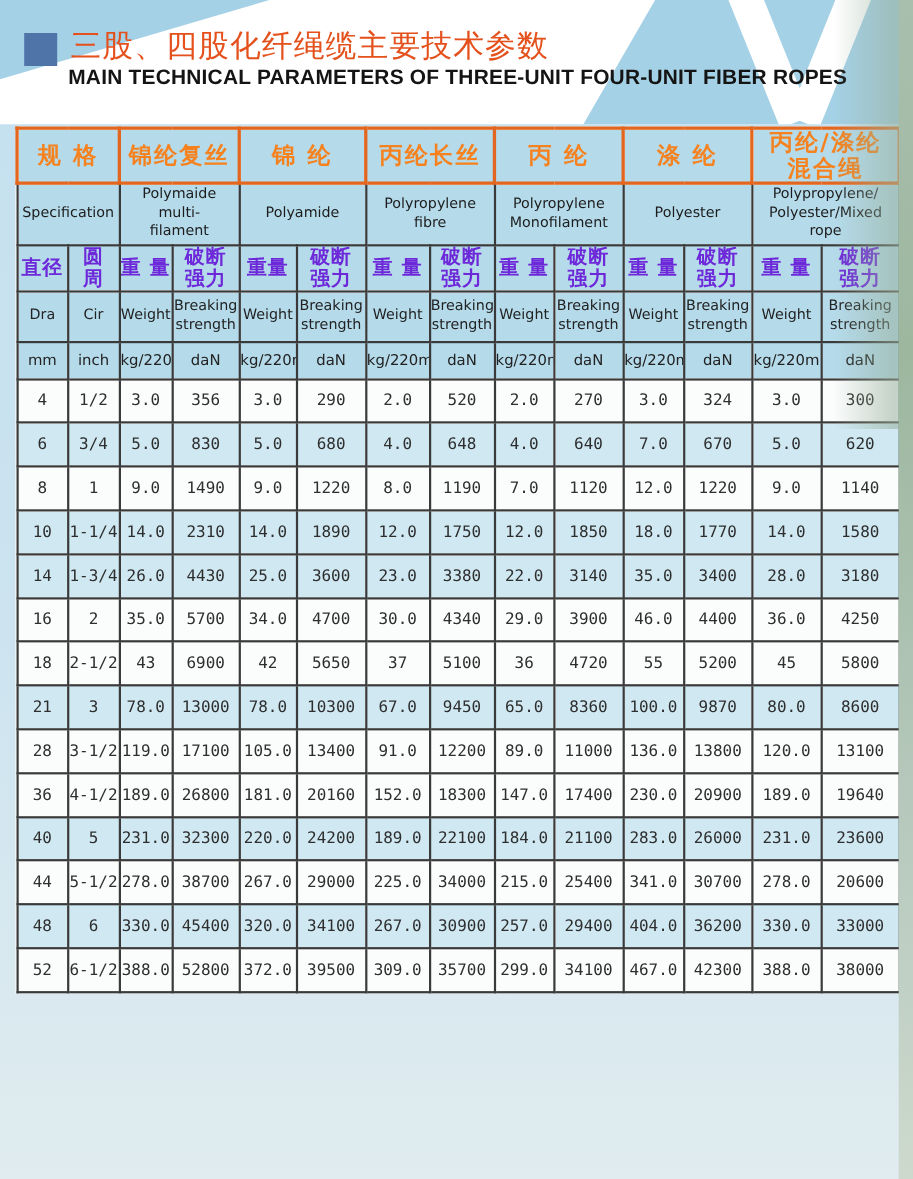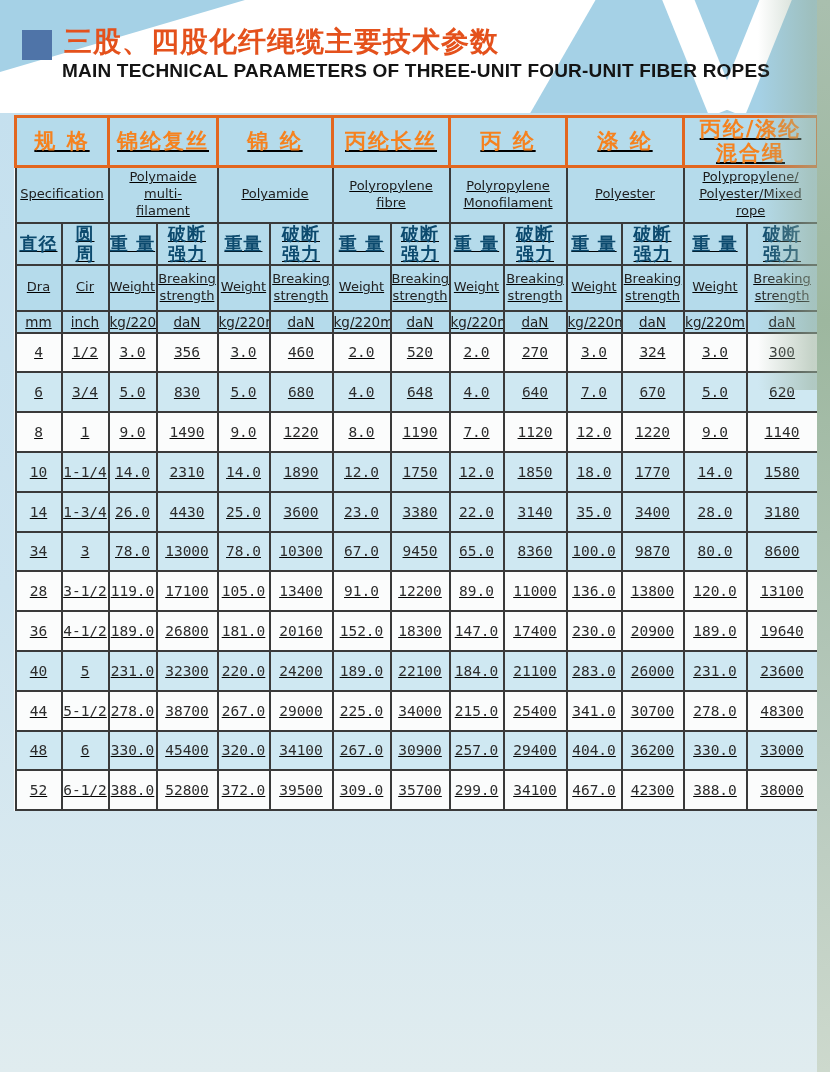--- a/index.html
+++ b/index.html
@@ -16,41 +16,41 @@
     transform:skewX(-30deg); }
   .vee-arm { position:absolute; width:30px; height:130px; background:#ffffff; top:-14px; }
   .vee-left  { left:684px; transform:rotate(-22deg); }
   .vee-right { left:740px; transform:rotate(22deg); }
   .green-soft { position:absolute; top:0; right:8px; width:64px; height:390px;
     background:linear-gradient(90deg, rgba(152,176,156,0) 0%, rgba(152,176,156,0.55) 85%); z-index:5; }
   .green-strip { position:absolute; top:0; right:0; width:13px; height:1072px; z-index:6;
     background:linear-gradient(180deg,#a9bfae 0%,#9db79f 30%,#b7c9bd 70%,#cdd9cd 100%); }
   
   .bullet { position:absolute; left:22px; top:30px; width:30px; height:30px; background:#4f74a8; z-index:3; }
-  .title-zh { position:absolute; left:64px; top:23px; font-size:28px; font-weight:bold; color:#e4511c;
+  .title-zh { position:absolute; left:64px; top:23px; font-size:28px; font-weight:normal; color:#e4511c;
     letter-spacing:1px; z-index:3; white-space:nowrap; }
   .title-en { position:absolute; left:62px; top:60px; font-size:19px; font-weight:bold; color:#141414;
     letter-spacing:0.2px; z-index:3; white-space:nowrap; font-family:"Liberation Sans", sans-serif; }
   
   table.spec { position:absolute; left:14px; top:115px; width:802px; z-index:4;
-    border-collapse:collapse; table-layout:fixed; background:#fbfcfc;text-decoration:underline; }
+    border-collapse:collapse; table-layout:fixed; background:#fbfcfc; }
   .spec th, .spec td { border:2px solid #3a3a3a; text-align:center; vertical-align:middle;
     padding:0; overflow:hidden; }
   .spec thead th { background:#b5dbeb; }
   tr.group-row { height:47px; }
   tr.group-row th { border:3px solid #e2661f; color:#f5821f; font-size:21px; font-weight:bold;
     letter-spacing:2px; white-space:pre-line; line-height:1.12; }
   tr.en-row { height:56px; }
   tr.en-row th { font-size:13px; font-weight:500; color:#1c1c1c; white-space:pre-line; line-height:1.3; }
   tr.zh-sub-row { height:42px; }
-  tr.zh-sub-row th { font-size:18px; font-weight:bold; color:#0c4a6e; white-space:pre-line;
+  tr.zh-sub-row th { font-size:18px; font-weight:bold; color:#6d28d9; white-space:pre-line;
     line-height:1.1; letter-spacing:1px; }
   tr.en-sub-row { height:46px; }
   tr.en-sub-row th { font-size:13px; font-weight:normal; color:#222; white-space:pre-line; line-height:1.25; }
-  tr.unit-row { height:22px; }
+  tr.unit-row { height:34px; }
   tr.unit-row th { font-size:13.5px; font-weight:normal; color:#222; }
   .spec tbody tr { height:39.8px; }
   .spec tbody td { font-size:14.5px; color:#2e2e2e; background:#fbfcfc;
     font-family:"DejaVu Sans Mono", monospace; }
   .spec tbody tr.shaded td { background:#cfe8f2; }
 </style>
 </head>
 <body>
 
 <div class="top-band">
@@ -169,21 +169,21 @@
         <th>daN</th>
       </tr>
     </thead>
     <tbody>
       <tr class="plain">
         <td>4</td>
         <td>1/2</td>
         <td>3.0</td>
         <td>356</td>
         <td>3.0</td>
-        <td>460</td>
+        <td>290</td>
         <td>2.0</td>
         <td>520</td>
         <td>2.0</td>
         <td>270</td>
         <td>3.0</td>
         <td>324</td>
         <td>3.0</td>
         <td>300</td>
       </tr>
       <tr class="shaded">
@@ -243,22 +243,54 @@
         <td>3600</td>
         <td>23.0</td>
         <td>3380</td>
         <td>22.0</td>
         <td>3140</td>
         <td>35.0</td>
         <td>3400</td>
         <td>28.0</td>
         <td>3180</td>
       </tr>
-      <tr class="shaded">
-        <td>34</td>
+      <tr class="plain">
+        <td>16</td>
+        <td>2</td>
+        <td>35.0</td>
+        <td>5700</td>
+        <td>34.0</td>
+        <td>4700</td>
+        <td>30.0</td>
+        <td>4340</td>
+        <td>29.0</td>
+        <td>3900</td>
+        <td>46.0</td>
+        <td>4400</td>
+        <td>36.0</td>
+        <td>4250</td>
+      </tr>
+      <tr class="plain">
+        <td>18</td>
+        <td>2-1/2</td>
+        <td>43</td>
+        <td>6900</td>
+        <td>42</td>
+        <td>5650</td>
+        <td>37</td>
+        <td>5100</td>
+        <td>36</td>
+        <td>4720</td>
+        <td>55</td>
+        <td>5200</td>
+        <td>45</td>
+        <td>5800</td>
+      </tr>
+      <tr class="shaded">
+        <td>21</td>
         <td>3</td>
         <td>78.0</td>
         <td>13000</td>
         <td>78.0</td>
         <td>10300</td>
         <td>67.0</td>
         <td>9450</td>
         <td>65.0</td>
         <td>8360</td>
         <td>100.0</td>
@@ -321,21 +353,21 @@
         <td>38700</td>
         <td>267.0</td>
         <td>29000</td>
         <td>225.0</td>
         <td>34000</td>
         <td>215.0</td>
         <td>25400</td>
         <td>341.0</td>
         <td>30700</td>
         <td>278.0</td>
-        <td>48300</td>
+        <td>20600</td>
       </tr>
       <tr class="shaded">
         <td>48</td>
         <td>6</td>
         <td>330.0</td>
         <td>45400</td>
         <td>320.0</td>
         <td>34100</td>
         <td>267.0</td>
         <td>30900</td>

